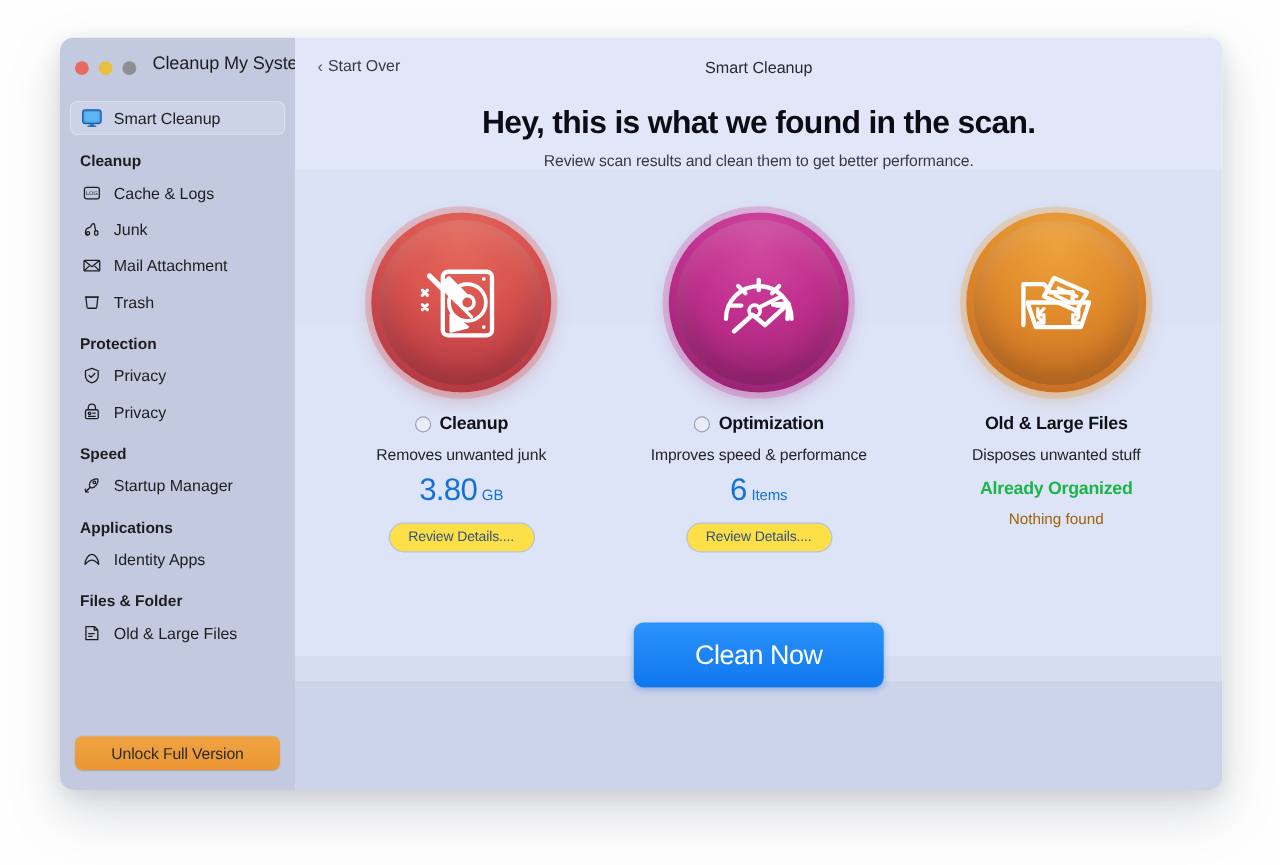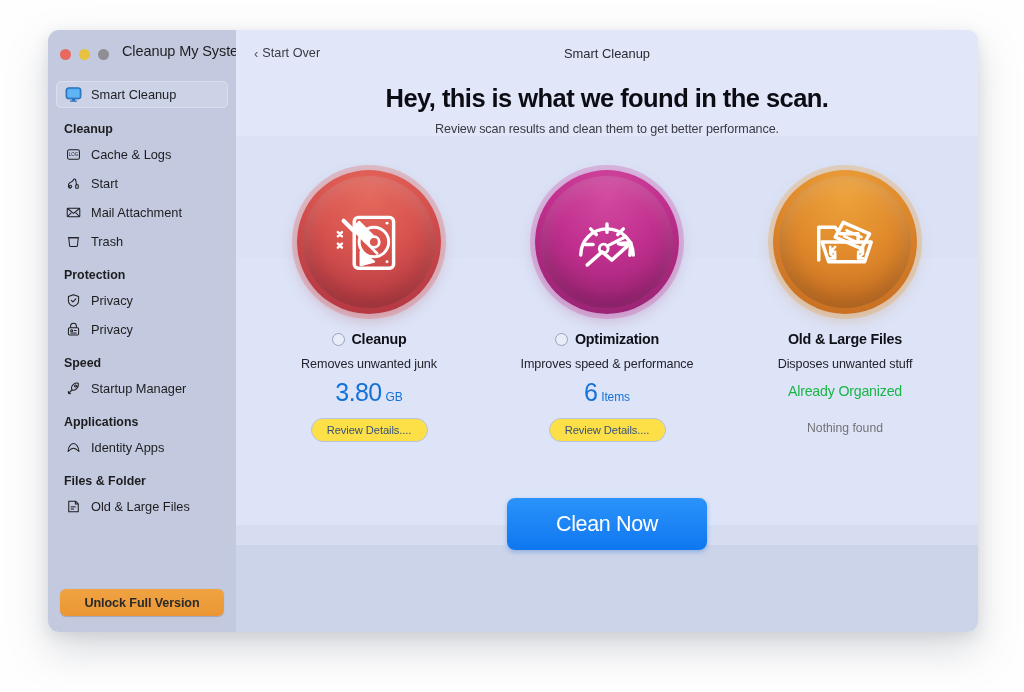--- a/index.html
+++ b/index.html
@@ -106,21 +106,21 @@
 
   .unlock-btn {
     margin: 0 12px 16px;
     height: 27px;
     border-radius: 6px;
     background: linear-gradient(180deg, #f0a342 0%, #eb9633 100%);
     border: none;
     color: #2a2a2a;
     font-family: inherit;
     font-size: 12.6px;
-    font-weight: bold;
+    font-weight: normal;
     letter-spacing: -0.1px;
     cursor: pointer;
     box-shadow: 0 0.5px 1px rgba(0,0,0,0.18);
   }
 
   
   .main {
     flex: 1 1 auto;
     position: relative;
     background: #dde3f7;
@@ -270,28 +270,28 @@
     color: #1471d8;
     letter-spacing: -0.6px;
     line-height: 1;
   }
   .metric .num  { font-size: 25px; }
   .metric .unit { font-size: 12px; letter-spacing: -0.1px; }
 
   .status-ok {
     margin-top: 12px;
     font-size: 14.2px;
-    font-weight: normal;
+    font-weight: bold;
     color: #1ab547;
     letter-spacing: -0.2px;
   }
   .status-sub {
-    margin-top: 22px;
+    margin-top: 9px;
     font-size: 12.2px;
-    color: #737373;
+    color: #a16207;
   }
 
   .review-btn {
     margin-top: 13px;
     width: 117px;
     height: 24px;
     border-radius: 12px;
     background: #fde047;
     border: 1px solid #b8c2de;
     color: #35527f;
@@ -367,21 +367,21 @@
         <div class="nav-item">
           <span class="ico">
             <svg width="17" height="17" viewBox="0 0 20 20" fill="none" stroke="#1d1d1f" stroke-width="1.2" stroke-linecap="round">
               <path d="M6.2 15.5 C3.6 15.5 3.2 11 5.4 9.2 C7 7.9 9.2 8.4 9.6 6.2"></path>
               <path d="M9.6 6.2 C9.9 4.6 11.6 4.2 12.4 5.2"></path>
               <circle cx="6.4" cy="13.6" r="1.5"></circle>
               <rect x="12.6" y="11.5" width="3" height="4" rx="0.8"></rect>
               <path d="M12.4 5.2 L13.6 11.5"></path>
             </svg>
           </span>
-          <span>Start</span>
+          <span>Junk</span>
         </div>
 
         <div class="nav-item">
           <span class="ico">
             <svg width="17" height="17" viewBox="0 0 20 20" fill="none" stroke="#1d1d1f" stroke-width="1.2" stroke-linejoin="round">
               <rect x="2.6" y="5" width="14.8" height="10" rx="1"></rect>
               <path d="M2.6 5 L10 11 L17.4 5"></path>
               <path d="M2.6 15 L7.6 10.2 M17.4 15 L12.4 10.2"></path>
             </svg>
           </span>

